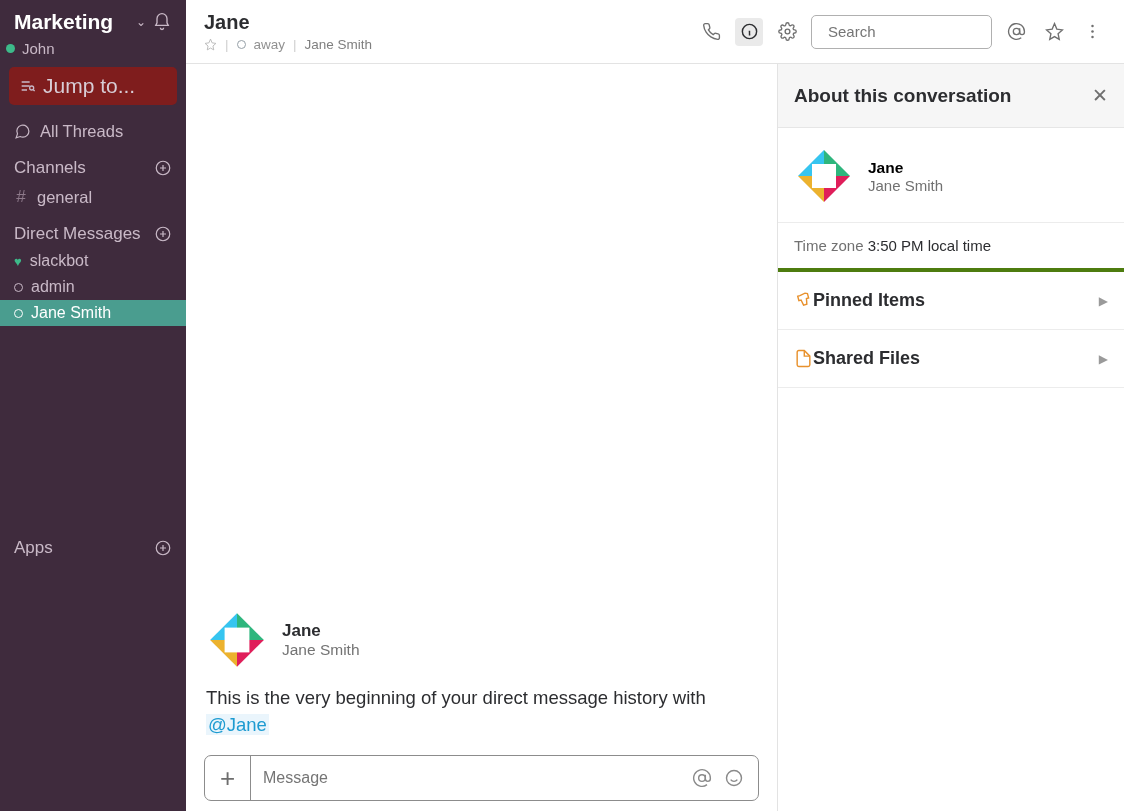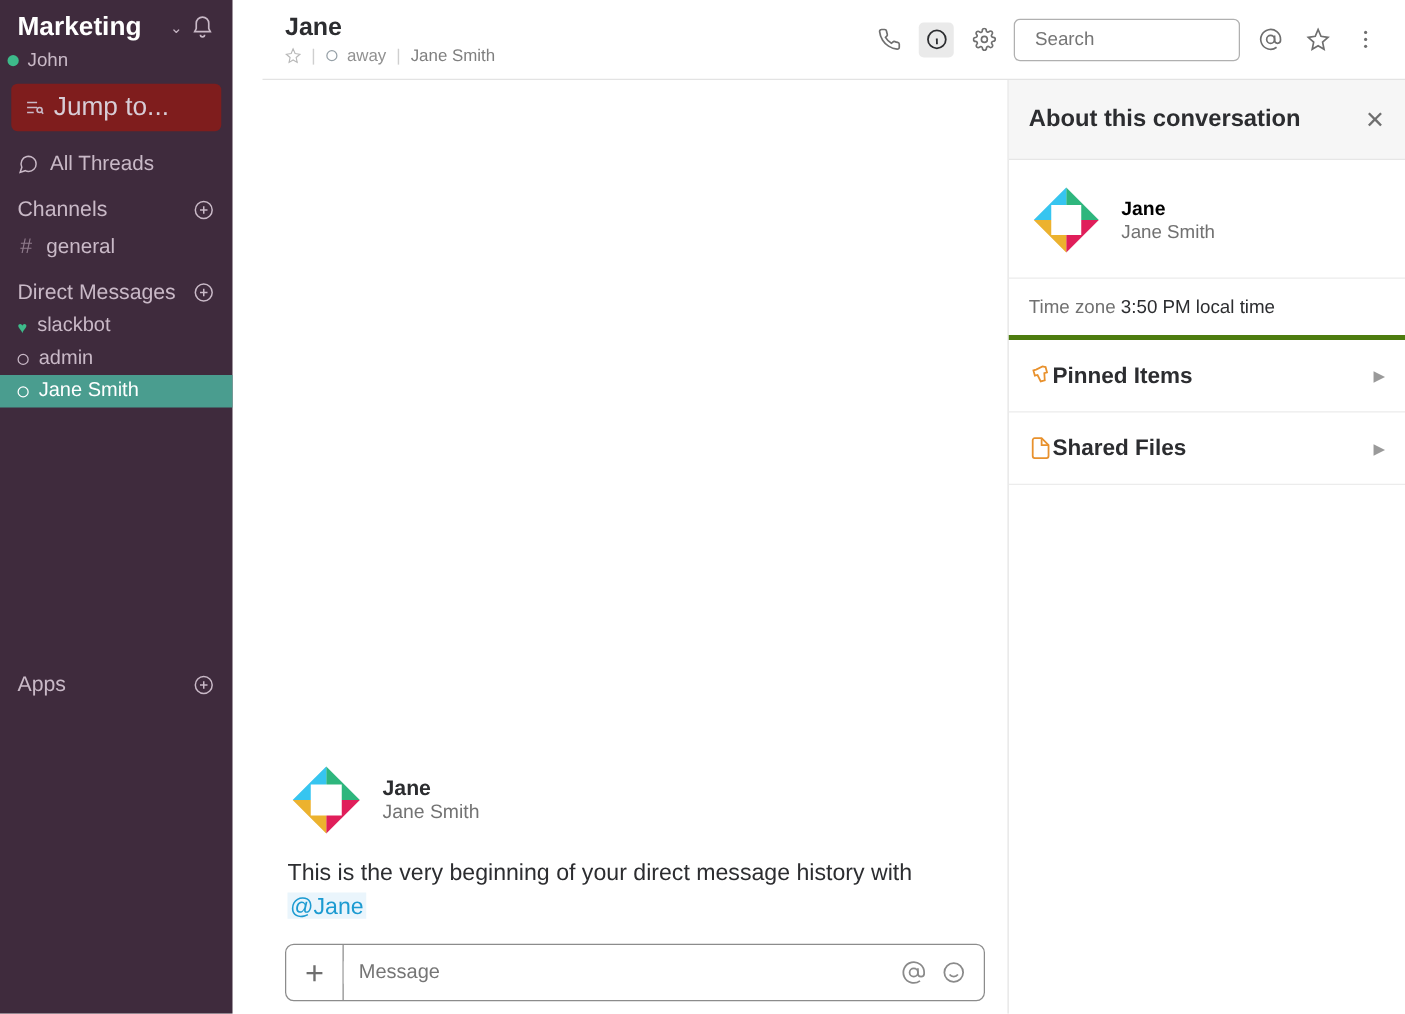--- a/index.html
+++ b/index.html
@@ -24,21 +24,21 @@
 .plus-circ { width: 18px; height: 18px; }
 .hash { display: inline-block; width: 14px; text-align: center; color: #8E7A8B; font-size: 17px; }
 .dm-item { display: flex; align-items: center; gap: 8px; padding: 4px 14px; font-size: 16px; color: #C9B9C7; cursor: pointer; }
 .dm-item.active { background: #4A9D8F; color: #fff; }
 .dm-item.active .presence-away-side { border-color: #fff; }
 .heart { color: #3DBA8A; font-size: 13px; }
 .spacer { flex: 1; }
 .apps-gap { height: 200px; }
 
 
-.main { flex: 1; display: flex; flex-direction: column; border-left: none; padding-left: 24px; }
+.main { flex: 1; display: flex; flex-direction: column; border-left: none; }
 .topbar { height: 64px; border-bottom: 1px solid #E3E3E3; display: flex; align-items: center; padding: 0 18px; gap: 10px; }
 .tb-left { display: flex; flex-direction: column; gap: 3px; }
 .tb-name { font-weight: 800; font-size: 20px; color: #2C2D30; }
 .tb-sub { display: flex; align-items: center; gap: 8px; color: #919191; font-size: 13.5px; }
 .tb-sub .div { color: #CFCFCF; }
 .tb-sub .fullname { color: #7F7F7F; }
 .tb-spacer { flex: 1; }
 .tb-ico { width: 28px; height: 28px; display: flex; align-items: center; justify-content: center; border-radius: 4px; color: #6F6F6F; cursor: pointer; }
 .tb-ico.active { background: #EAEAEA; color: #2C2D30; }
 .tb-ico svg { width: 19px; height: 19px; }
@@ -53,21 +53,21 @@
 .dm-head-full { color: #737373; font-size: 15.5px; }
 .dm-intro { font-size: 18.5px; color: #2C2D30; line-height: 1.45; max-width: 560px; }
 .dm-intro .mention { color: #1D9BD1; background: #EAF5FC; padding: 0 2px; }
 .composer { margin: 0 18px 10px; height: 46px; border: 1.8px solid #8C8C8C; border-radius: 7px; display: flex; align-items: center; }
 .composer .plus { width: 46px; height: 100%; border-right: 1.8px solid #8C8C8C; display: flex; align-items: center; justify-content: center; font-size: 26px; color: #6E6E6E; cursor: pointer; }
 .composer input { flex: 1; border: none; outline: none; padding: 0 12px; font-size: 16px; color: #333; }
 .composer .tray { display: flex; gap: 12px; padding: 0 14px; color: #8A8A8A; }
 .composer .tray svg { width: 20px; height: 20px; }
 
 
-.details { width: 318px; border-left: 1px solid #E3E3E3; background: #fff; display: flex; flex-direction: column; }
+.details { width: 347px; border-left: 1px solid #E3E3E3; background: #fff; display: flex; flex-direction: column; }
 .details-head { height: 64px; background: #F6F6F6; border-bottom: 1px solid #E6E6E6; display: flex; align-items: center; padding: 0 16px; }
 .details-head .title { font-weight: 800; font-size: 19px; color: #2C2D30; flex: 1; }
 .close-x { color: #6F6F6F; font-size: 19px; cursor: pointer; }
 .det-profile { display: flex; gap: 14px; align-items: center; padding: 18px 16px 16px; border-bottom: 1px solid #ECECEC; }
 .avatar-sm { width: 60px; height: 60px; }
 .det-name { font-weight: 700; font-size: 15.5px; }
 .det-full { color: #717171; font-size: 15px; }
 .det-tz { padding: 14px 16px; border-bottom: 4px solid #4d7c0f; color: #717171; font-size: 15px; }
 .det-tz b { color: #2C2D30; font-weight: 500; }
 .det-sec { padding: 18px 16px; border-bottom: 1px solid #ECECEC; display: flex; align-items: center; cursor: pointer; }

